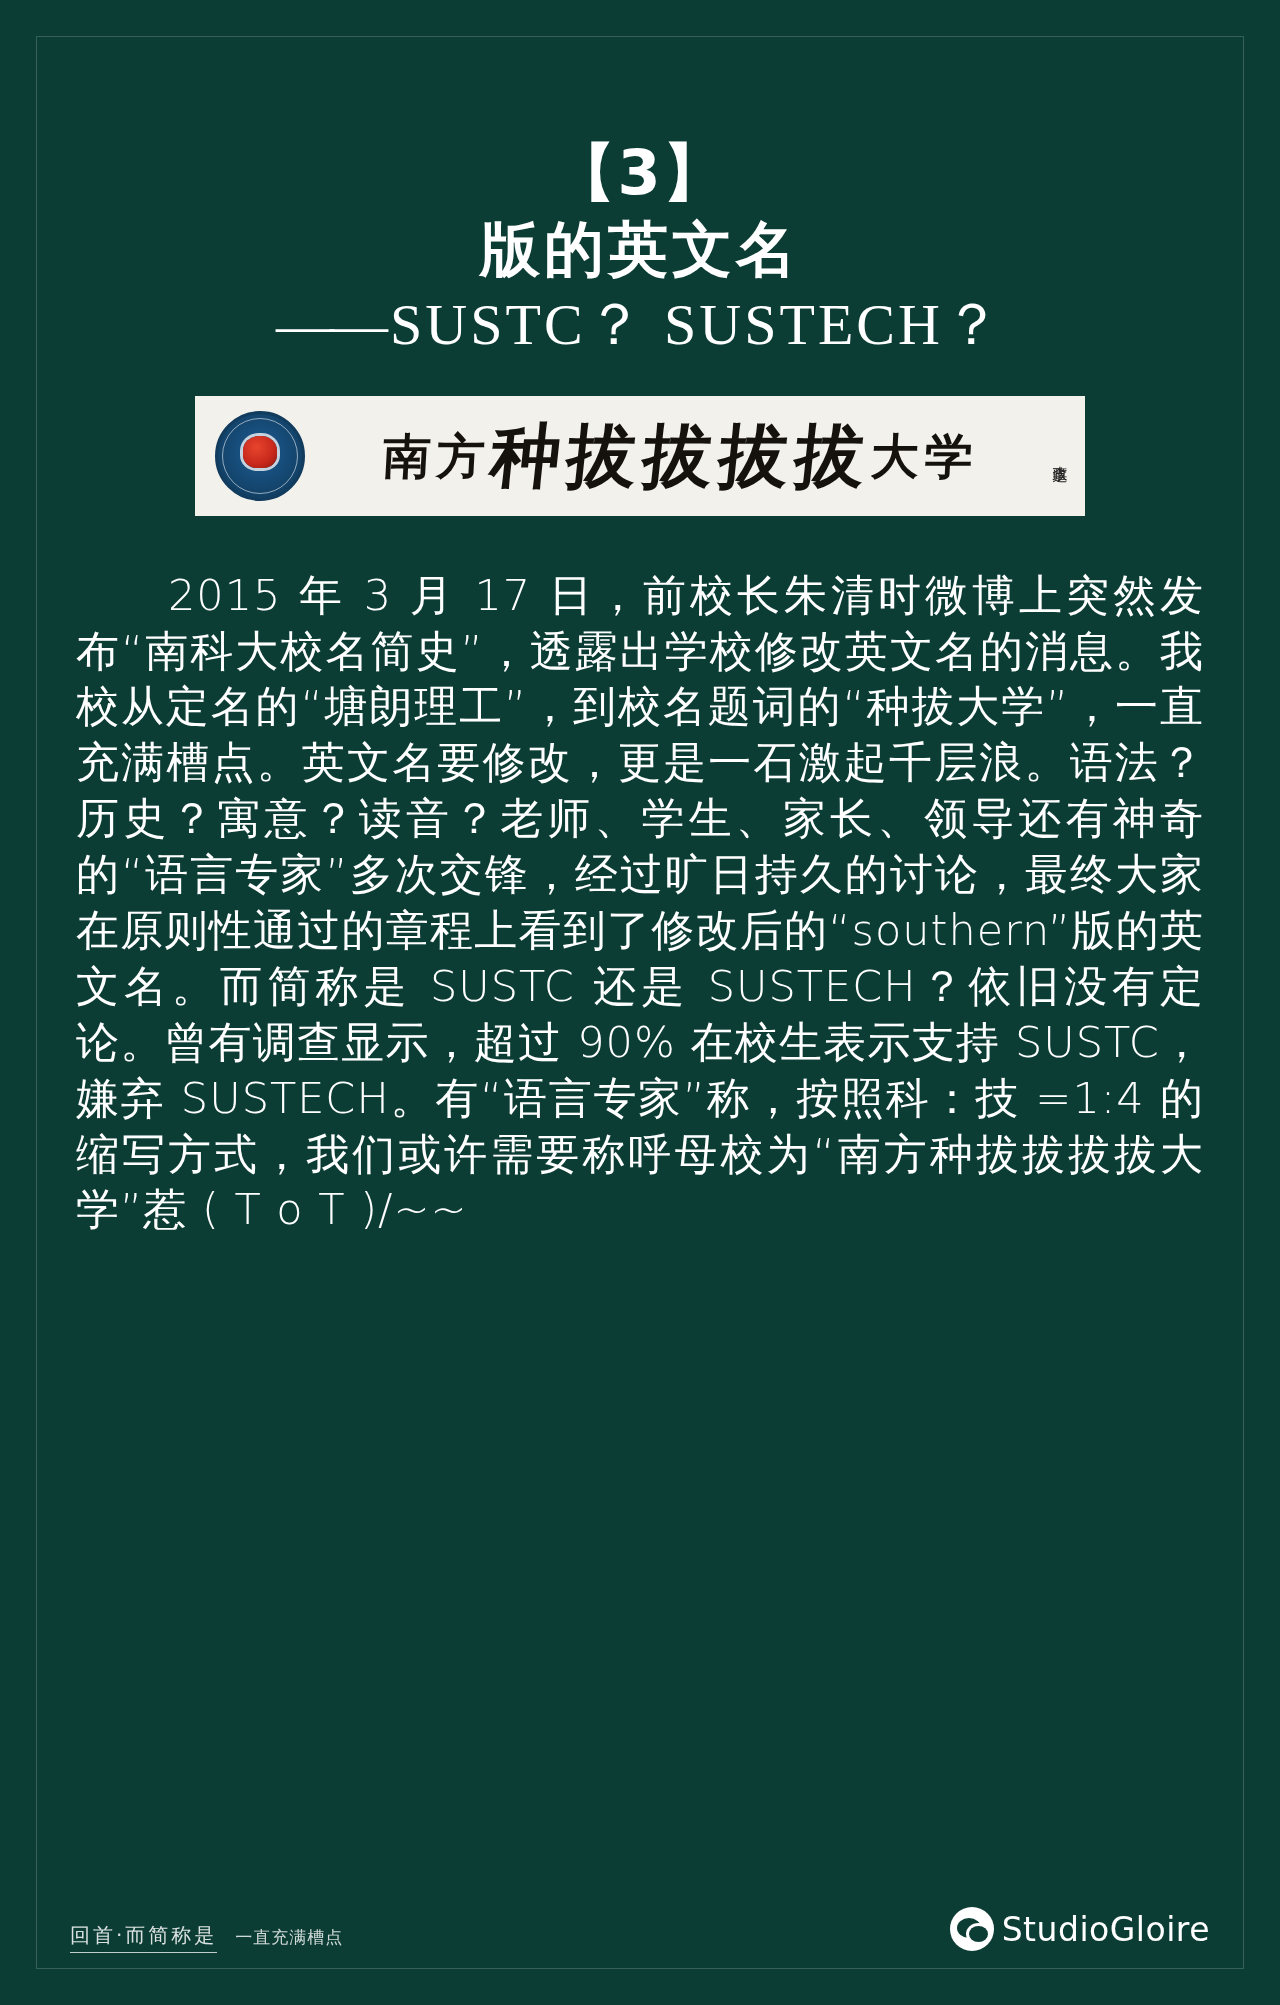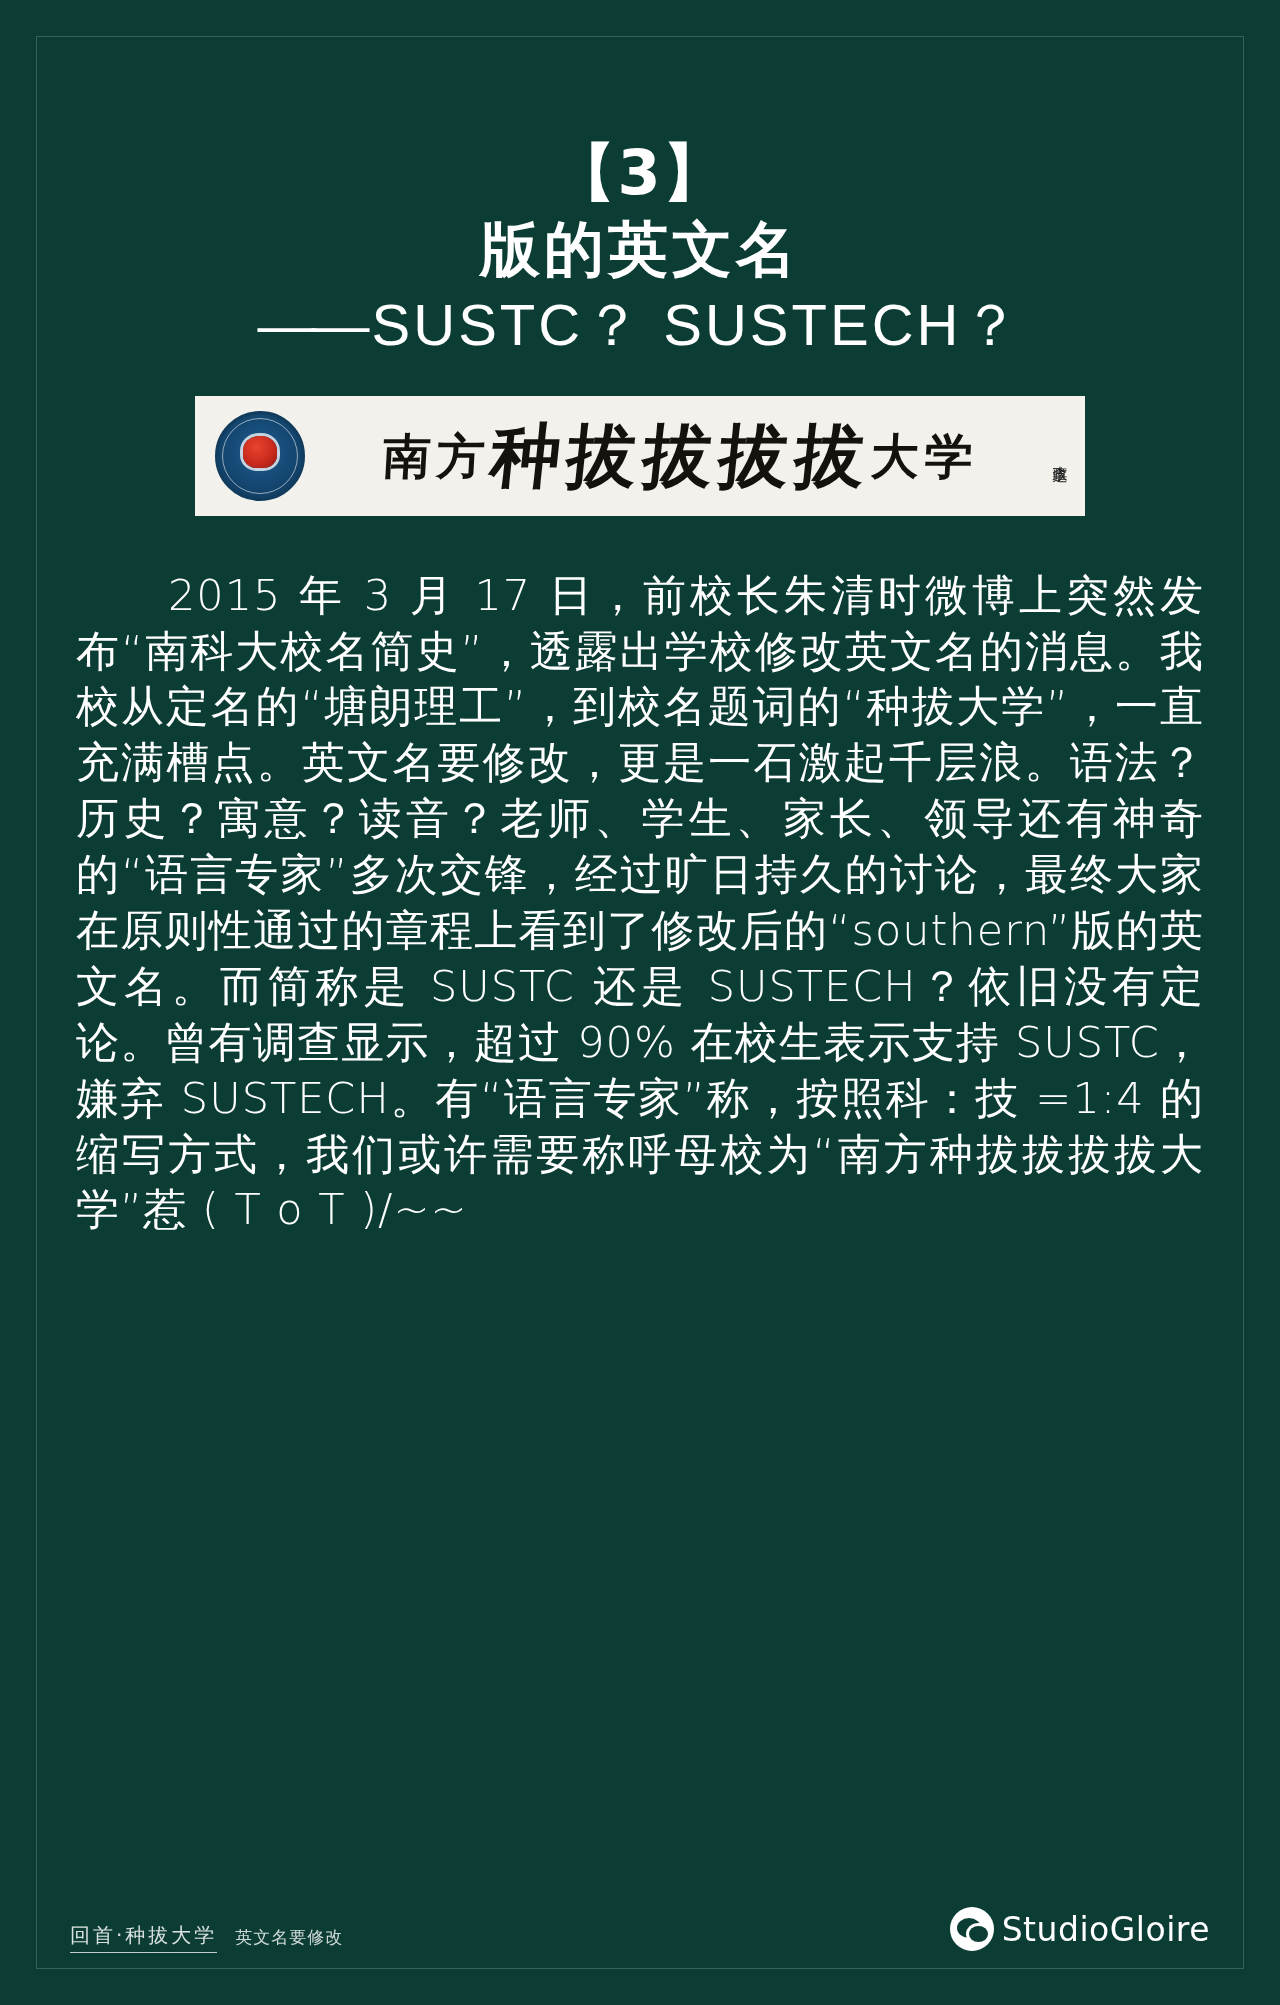--- a/index.html
+++ b/index.html
@@ -57,21 +57,21 @@
     margin-top: 10px;
     font-weight: bold;
     letter-spacing: 4px;
     font-family: "DejaVu Sans", sans-serif;
   }
   .title-sub {
     font-size: 58px;
     line-height: 1.2;
     margin-top: 6px;
     letter-spacing: 3px;
-    font-family: Liberation Sans, sans-serif;
+    font-family: Liberation Serif, serif;
     white-space: nowrap;
   }
   .title-sub .dash {
     letter-spacing: -4px;
     margin-right: 6px;
   }
 
   
   .banner {
     position: relative;
@@ -255,22 +255,22 @@
         <span class="cal small">大</span>
         <span class="cal small">学</span>
       </div>
       <div class="banner-sign">李政道</div>
     </div>
 
     <div class="body-text"><span class="indent"></span><span>2015 年 3 月 17 日，前校长朱清时微博上突然发布“南科大校名简史”，透露出学校修改英文名的消息。我校从定名的“塘朗理工”，到校名题词的“种拔大学”，一直充满槽点。英文名要修改，更是一石激起千层浪。语法？历史？寓意？读音？老师、学生、家长、领导还有神奇的“语言专家”多次交锋，经过旷日持久的讨论，最终大家在原则性通过的章程上看到了修改后的“southern”版的英文名。而简称是 SUSTC 还是 SUSTECH？依旧没有定论。曾有调查显示，超过 90% 在校生表示支持 SUSTC，嫌弃 SUSTECH。有“语言专家”称，按照科：技 =1:4 的缩写方式，我们或许需要称呼母校为“南方种拔拔拔拔大学”惹 ( T o T )/~~</span></div>
 
     <div class="footer">
       <div class="footer-left">
-        <span class="issue">回首·种拔大学</span>
-        <span class="dept">英文名要修改</span>
+        <span class="issue">回首·而简称是</span>
+        <span class="dept">一直充满槽点</span>
       </div>
       <div class="footer-right">
         <span class="wechat-badge">
           <span class="bubble-a"></span>
           <span class="bubble-b"></span>
         </span>
         <span class="brand">StudioGloire</span>
       </div>
     </div>
 

